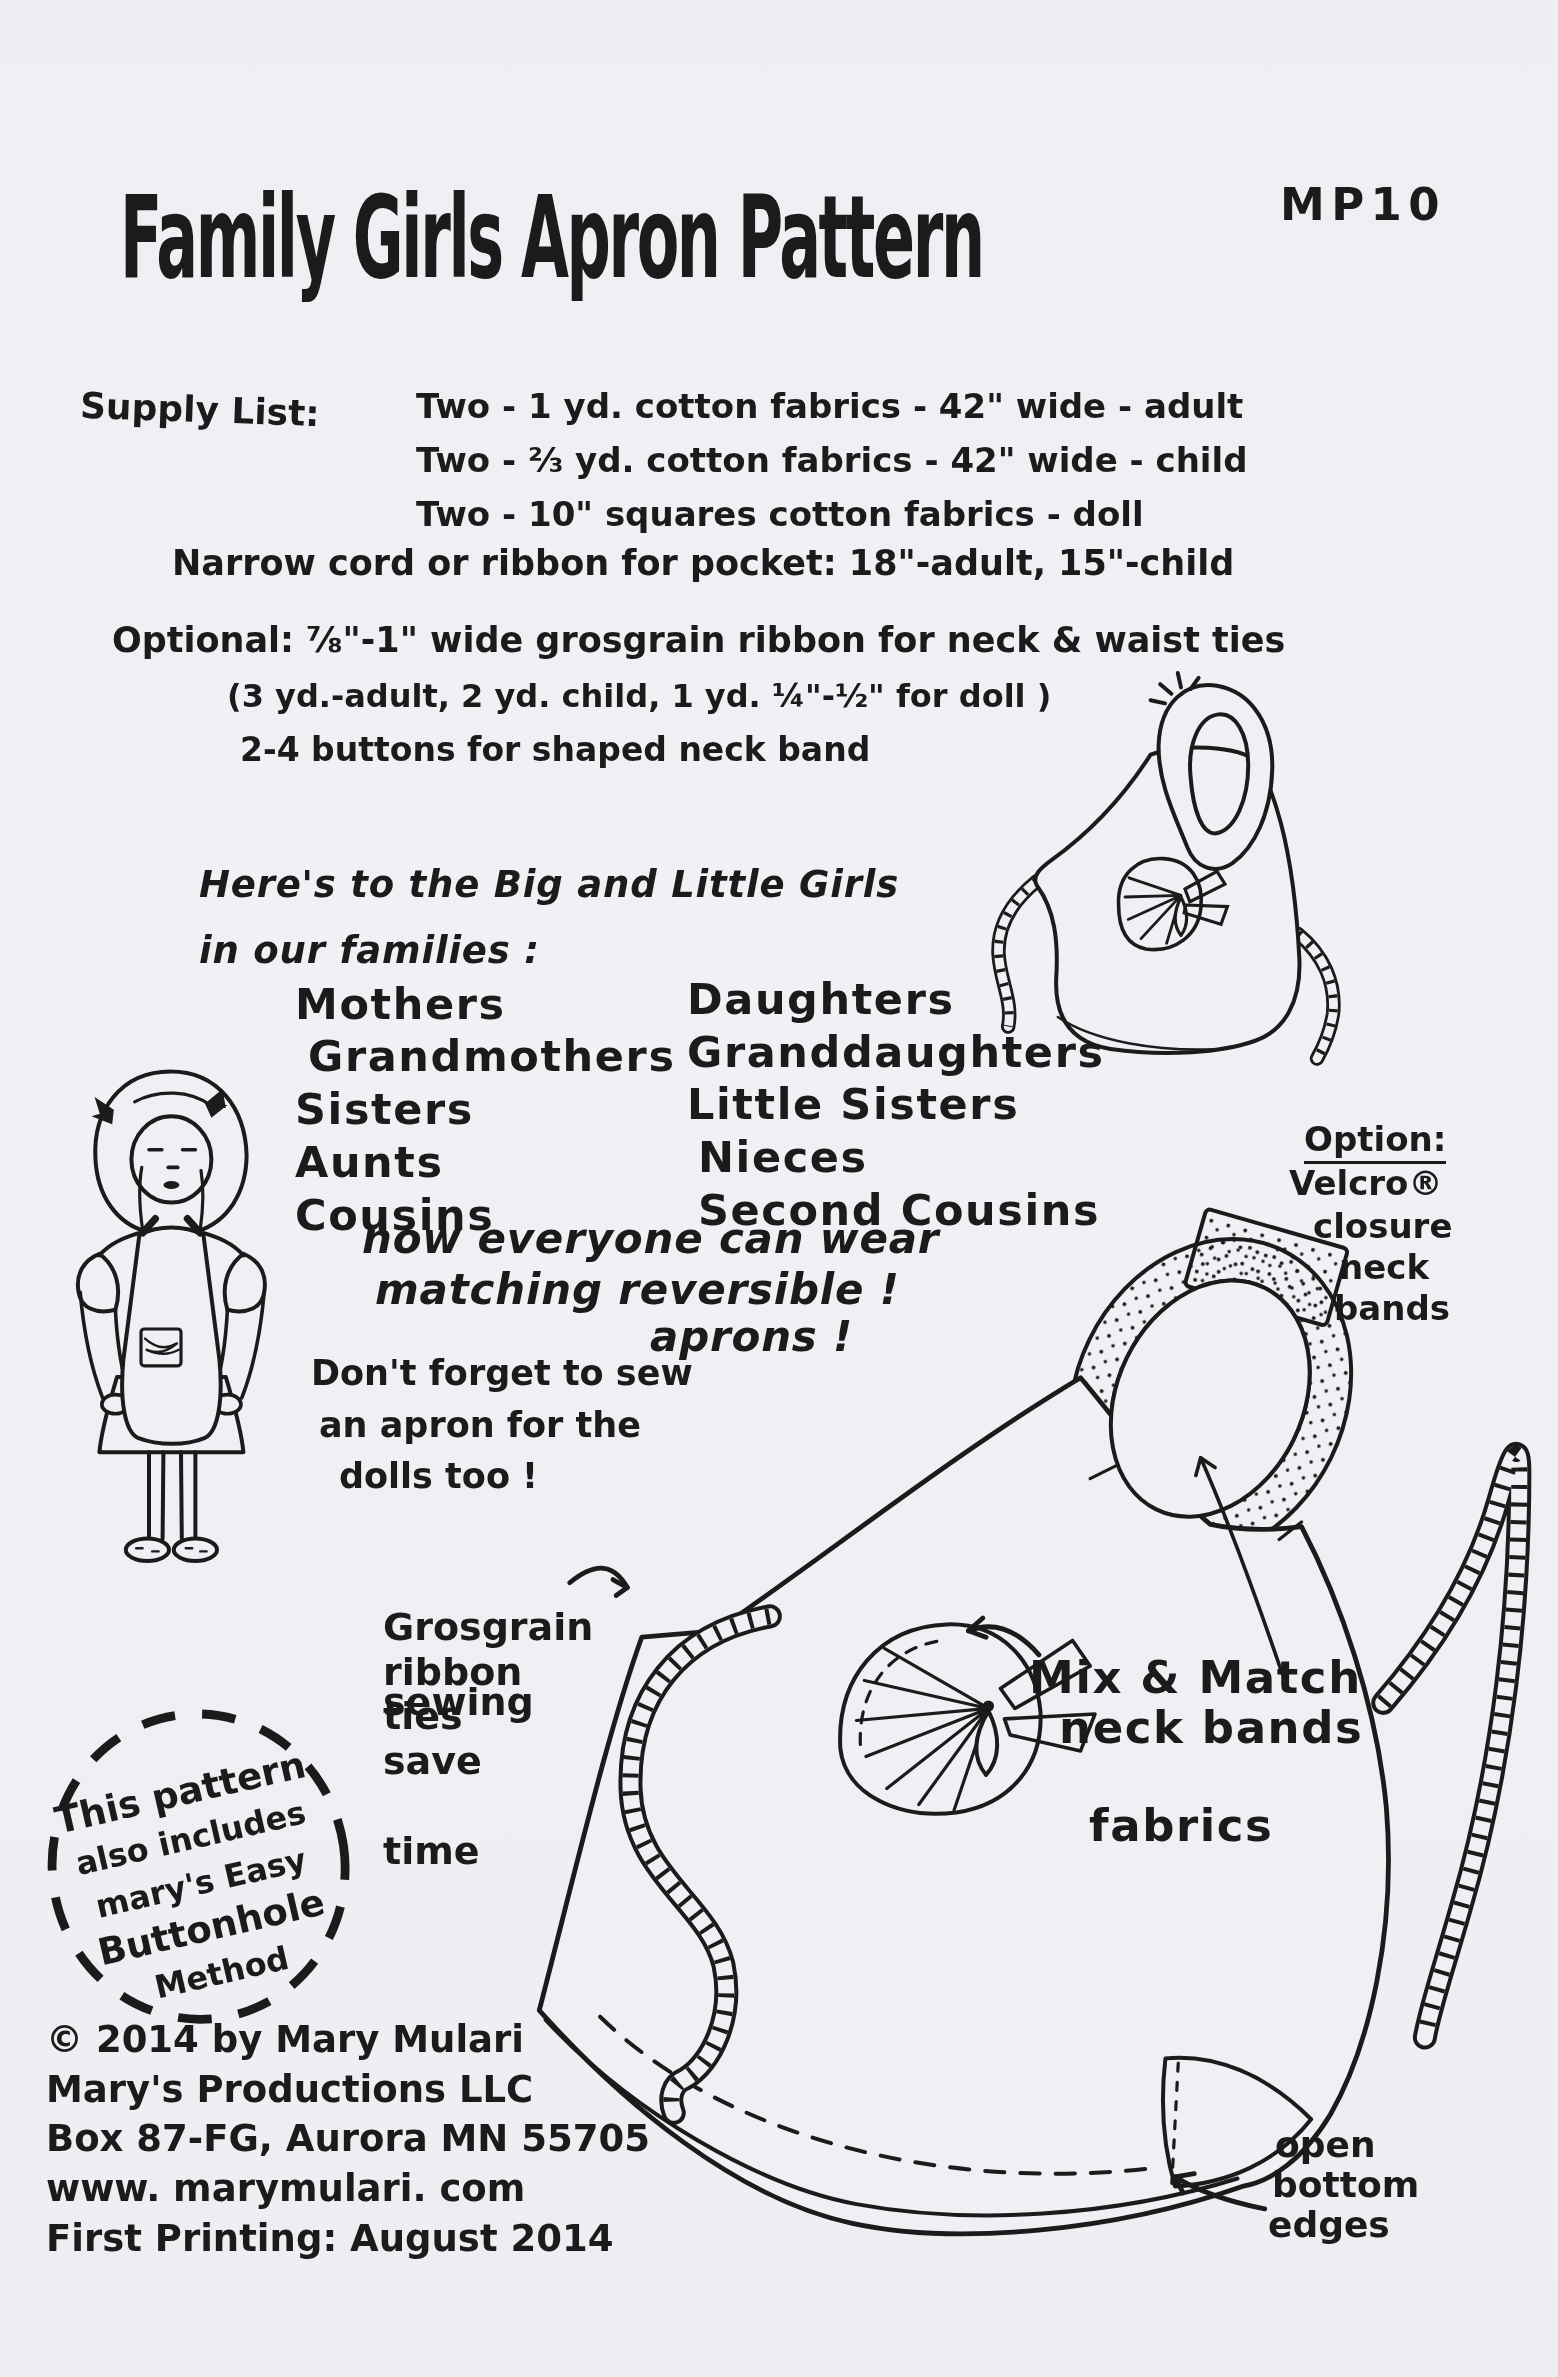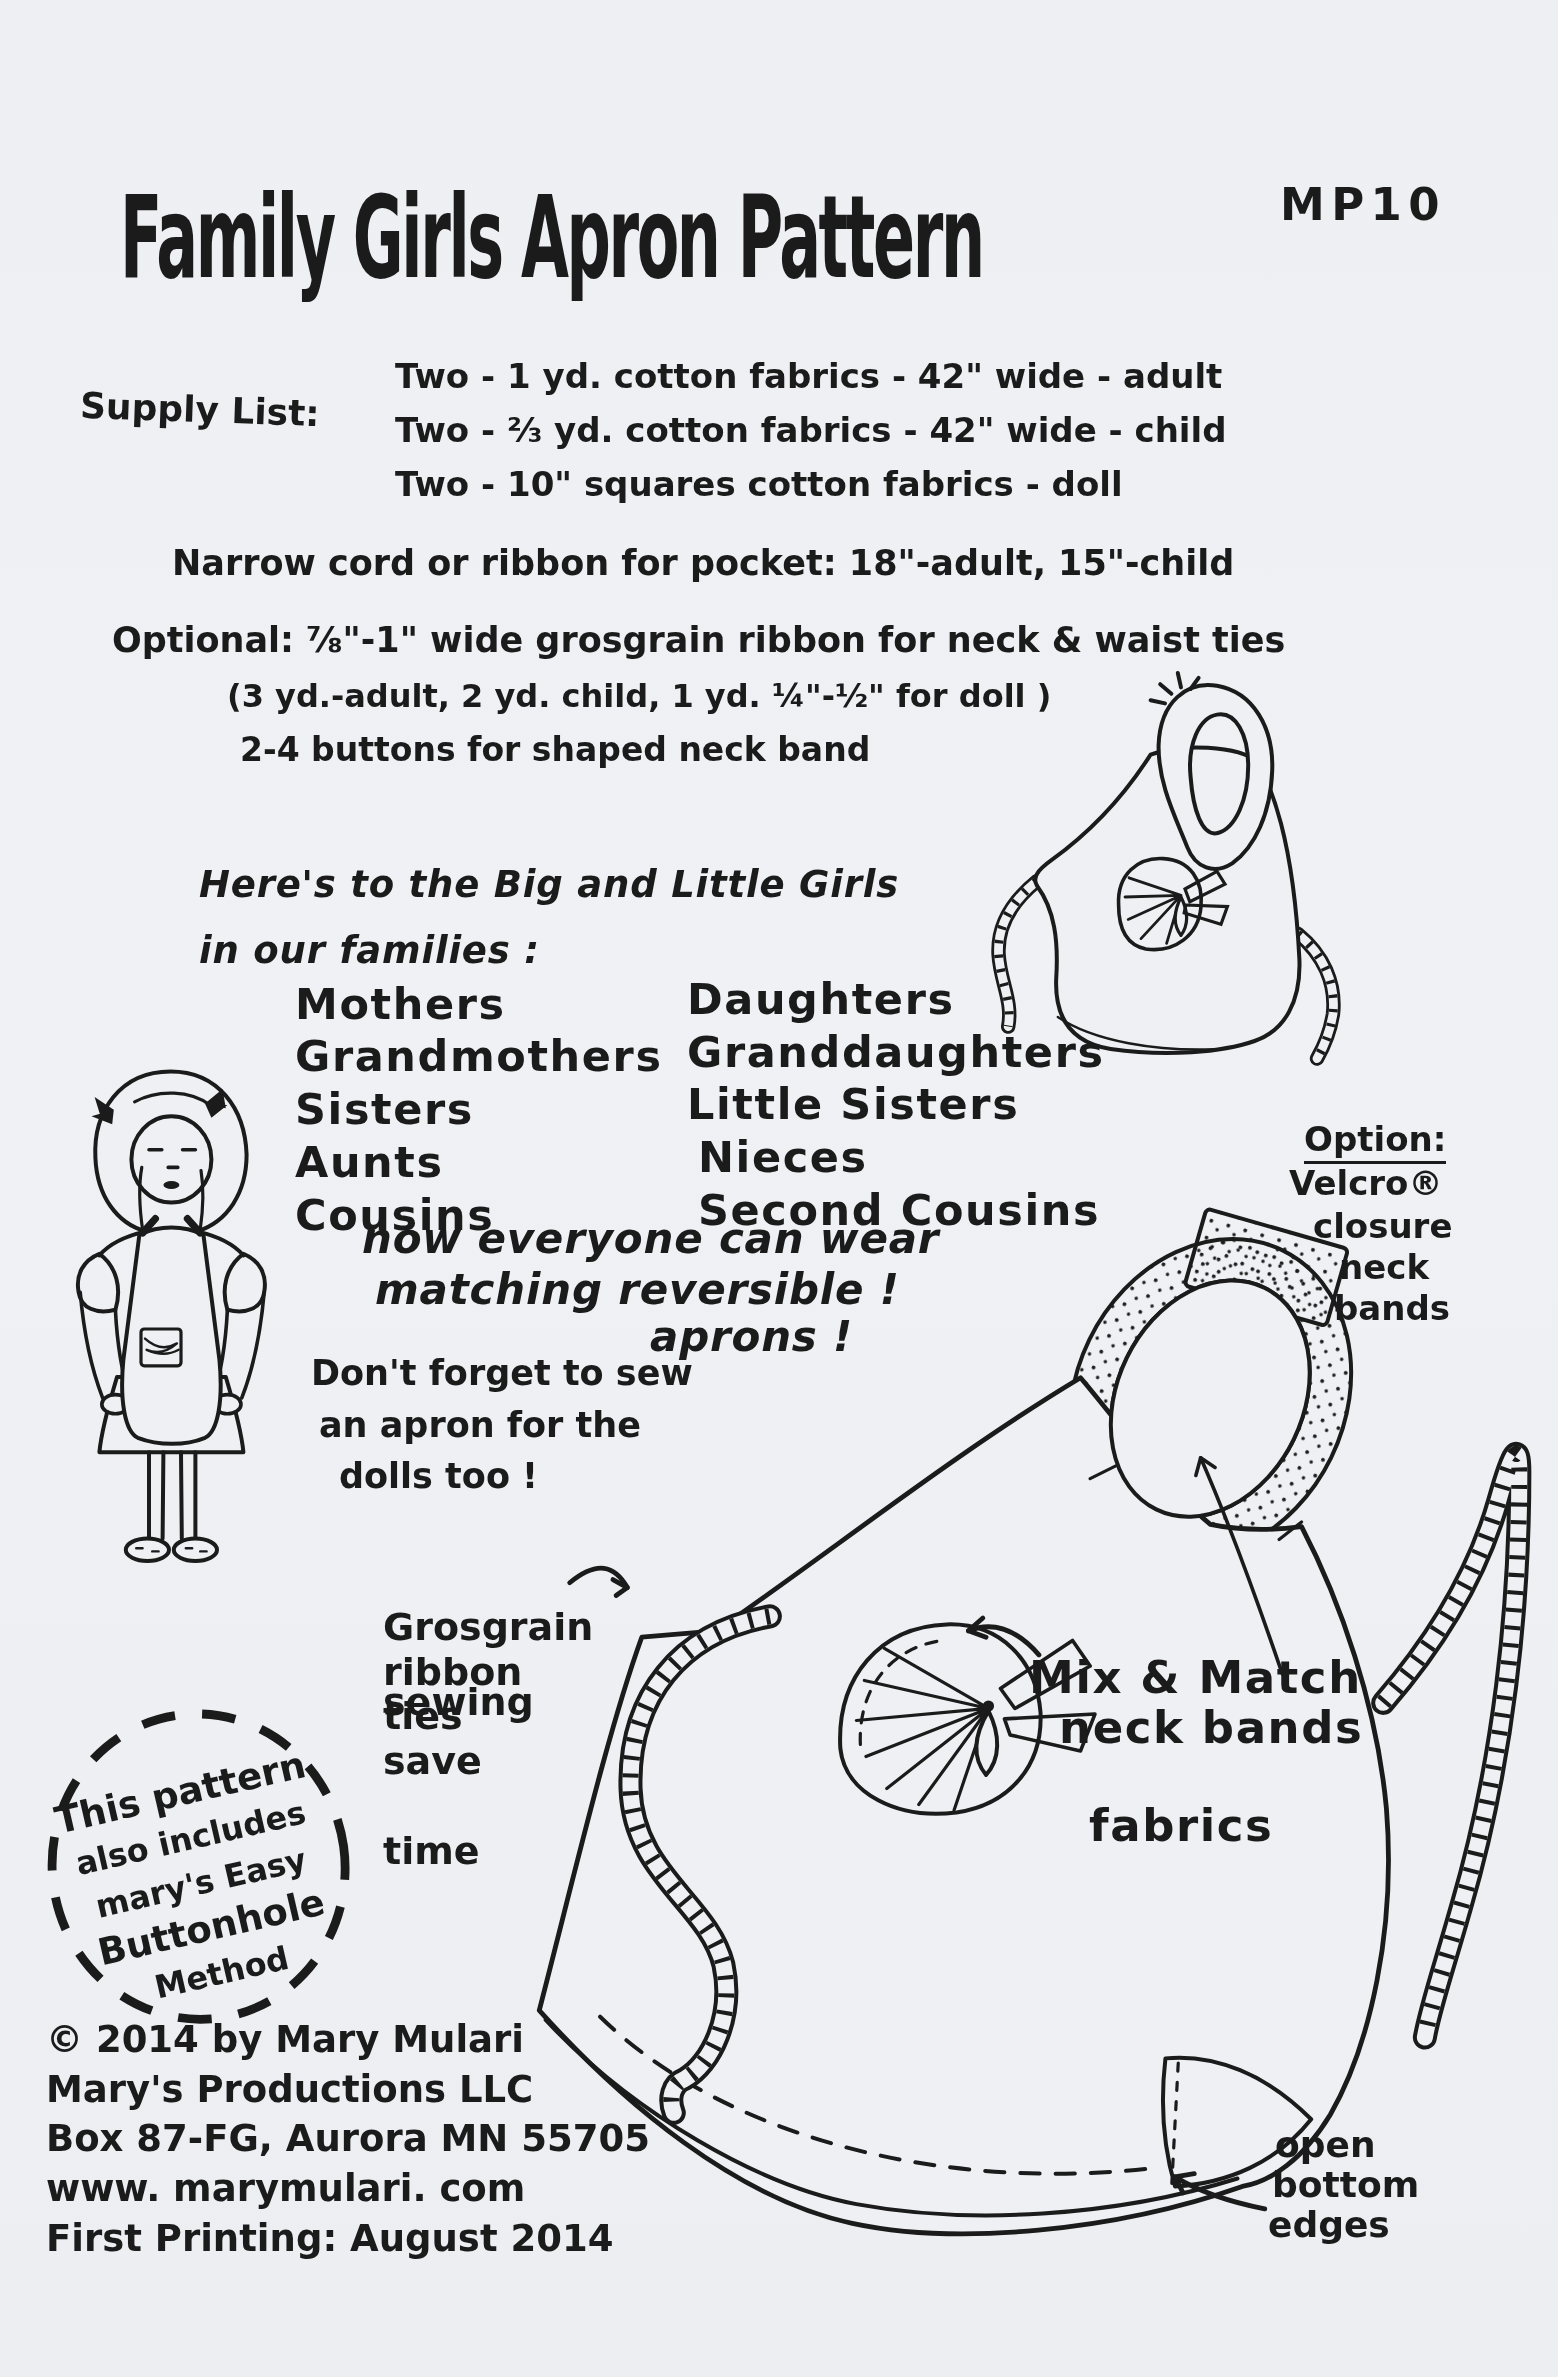--- a/index.html
+++ b/index.html
@@ -9,21 +9,21 @@
   .hw{position:absolute;white-space:nowrap;color:#1b1b1b;font-weight:bold;}
   .it{font-style:italic;}
   svg{position:absolute;overflow:visible;}
   .ln{stroke:#1b1b1b;fill:none;stroke-linecap:round;stroke-linejoin:round;}
   .paper{fill:#eef0f3;}
   .ink{fill:#1b1b1b;}
   .title{left:120px;top:170px;font-size:62px;letter-spacing:-2.4px;
          transform:scaleY(1.85);transform-origin:0 0;}
   .mp10{left:1280px;top:178px;font-size:45px;letter-spacing:6.4px;}
   .supply-label{left:80px;top:389px;font-size:36px;transform:rotate(2deg);}
-  .sup{left:395px;font-size:34px;}
+  .sup{left:416px;font-size:34px;margin-top:30px;}
   .narrow{left:172px;top:543px;font-size:35px;}
   .opt1{left:112px;top:620px;font-size:35px;}
   .opt2{left:227px;top:677px;font-size:32px;}
   .opt3{left:240px;top:730px;font-size:33px;}
   .intro{font-size:37px;letter-spacing:0.8px;}
   .fam{font-size:43px;letter-spacing:1.6px;}
   .velc{font-size:34px;}
   .nowl{font-size:42px;letter-spacing:0.8px;}
   .dont{font-size:35px;}
   .gros{left:383px;font-size:38px;}
@@ -113,21 +113,21 @@
       <path class="ink" d="M255,280 l40,-22 l10,16 l-44,22 Z" fill-opacity="0" stroke="#1b1b1b" stroke-width="4"></path>
       <path d="M256,300 l52,2 l-8,22 l-46,-14 Z" fill="none" stroke="#1b1b1b" stroke-width="4"></path>
     </g>
     <path class="ln" stroke-width="3" d="M96,440 C140,470 220,484 300,480"></path>
   </svg>
 
   <div class="hw it intro" style="left:199px;top:863px;">Here's to the Big and Little Girls</div>
   <div class="hw it intro" style="left:199px;top:929px;">in our families :</div>
 
   <div class="hw fam" style="left:295px;top:979px;">Mothers</div>
-  <div class="hw fam" style="left:295px;top:1031px;">Grandmothers</div>
+  <div class="hw fam" style="left:308px;top:1031px;">Grandmothers</div>
   <div class="hw fam" style="left:295px;top:1084px;">Sisters</div>
   <div class="hw fam" style="left:295px;top:1137px;">Aunts</div>
   <div class="hw fam" style="left:295px;top:1190px;">Cousins</div>
 
   <div class="hw fam" style="left:687px;top:974px;">Daughters</div>
   <div class="hw fam" style="left:687px;top:1027px;">Granddaughters</div>
   <div class="hw fam" style="left:687px;top:1079px;">Little Sisters</div>
   <div class="hw fam" style="left:698px;top:1132px;">Nieces</div>
   <div class="hw fam" style="left:698px;top:1185px;">Second Cousins</div>
 

